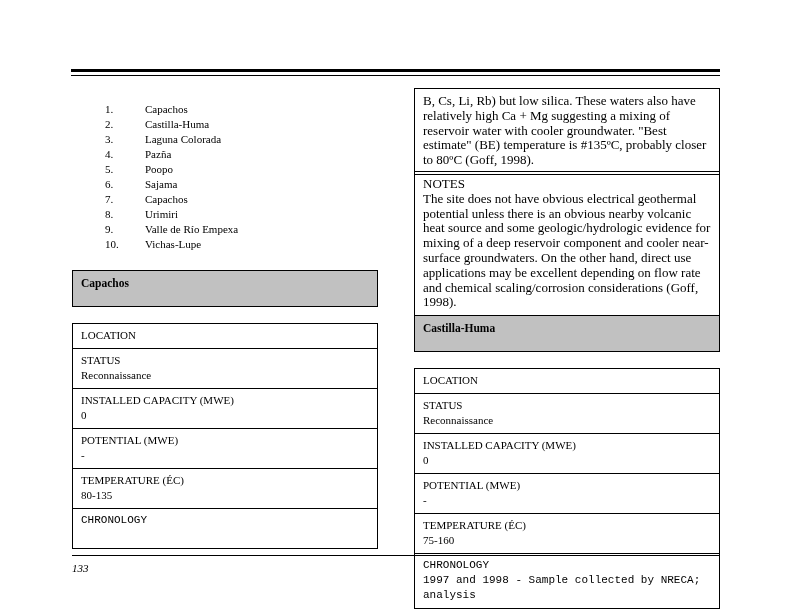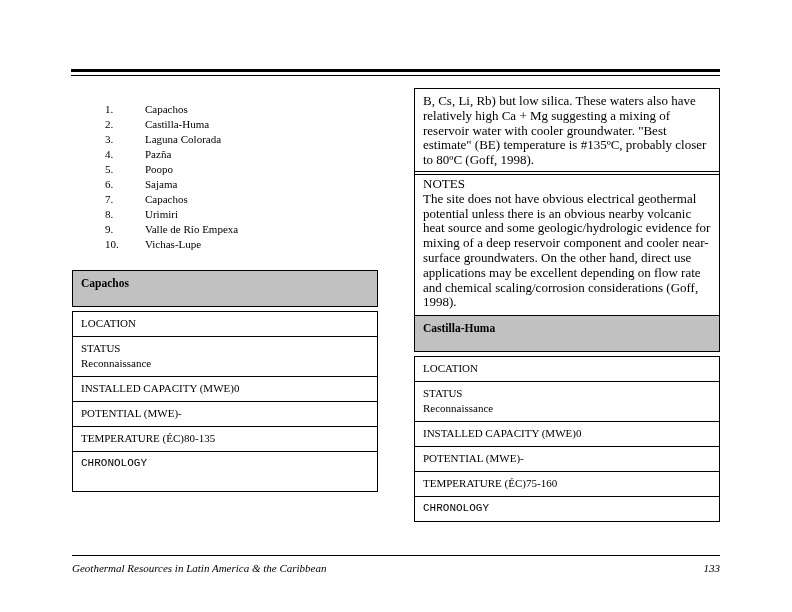--- a/index.html
+++ b/index.html
@@ -19,24 +19,24 @@
   .site-item { display:flex; }
   .site-num { margin-left:33px; width:40px; }
   
   .tblock { position:absolute; width:306px; font-size:11px; line-height:15px; }
   .pos-capachos { left:72px; top:270px; }
   .pos-castilla { left:414px; top:315px; }
   .tbl-header {
     height:37px; background:#c1c1c1; border:1px solid #000;
     padding:5px 8px 0; font-weight:bold; font-size:11.5px;
   }
-  .tbl-body { margin-top:4px; border:1px solid #000; background:#fff; }
+  .tbl-body { margin-top:16px; border:1px solid #000; background:#fff; }
   .trow { border-bottom:1px solid #000; padding:4px 8px 5px; }
   .tbl-body .trow:last-child { border-bottom:none;font-family:Liberation Mono, monospace; }
-  .trow-kv { display:flex; justify-content:flex-start; }
+  .trow-kv { display:flex; justify-content:space-between;flex-direction:column; }
   .trow-kv .val { margin-right:34px; }
   .row-location { min-height:24px; }
   .chron-gap { height:15px; }
   
   .rbox {
     position:absolute; left:414px; width:306px; border:1px solid #000;
     padding:5px 8px 6px; font-size:13px; line-height:14.8px;
   }
   .box-continuation { top:88px; }
   .box-notes { top:171px; }
@@ -153,23 +153,23 @@
       <div class="trow trow-kv">
         <span>POTENTIAL (MWE)</span>
         <span class="val">-</span>
       </div>
       <div class="trow trow-kv">
         <span>TEMPERATURE (ÉC)</span>
         <span class="val">75-160</span>
       </div>
       <div class="trow">
         <div>CHRONOLOGY</div>
+        <div>1997 and 1998 - Sample collected by NRECA; analysis</div>
       </div>
     </div>
   </div>
 
   <div class="footer-rule"></div>
   <div class="footer-row">
-    <span>Geothermal Resources in Latin America &amp; the Caribbean</span>
     <span>133</span>
   </div>
 
 </div>
 
 </body></html>

